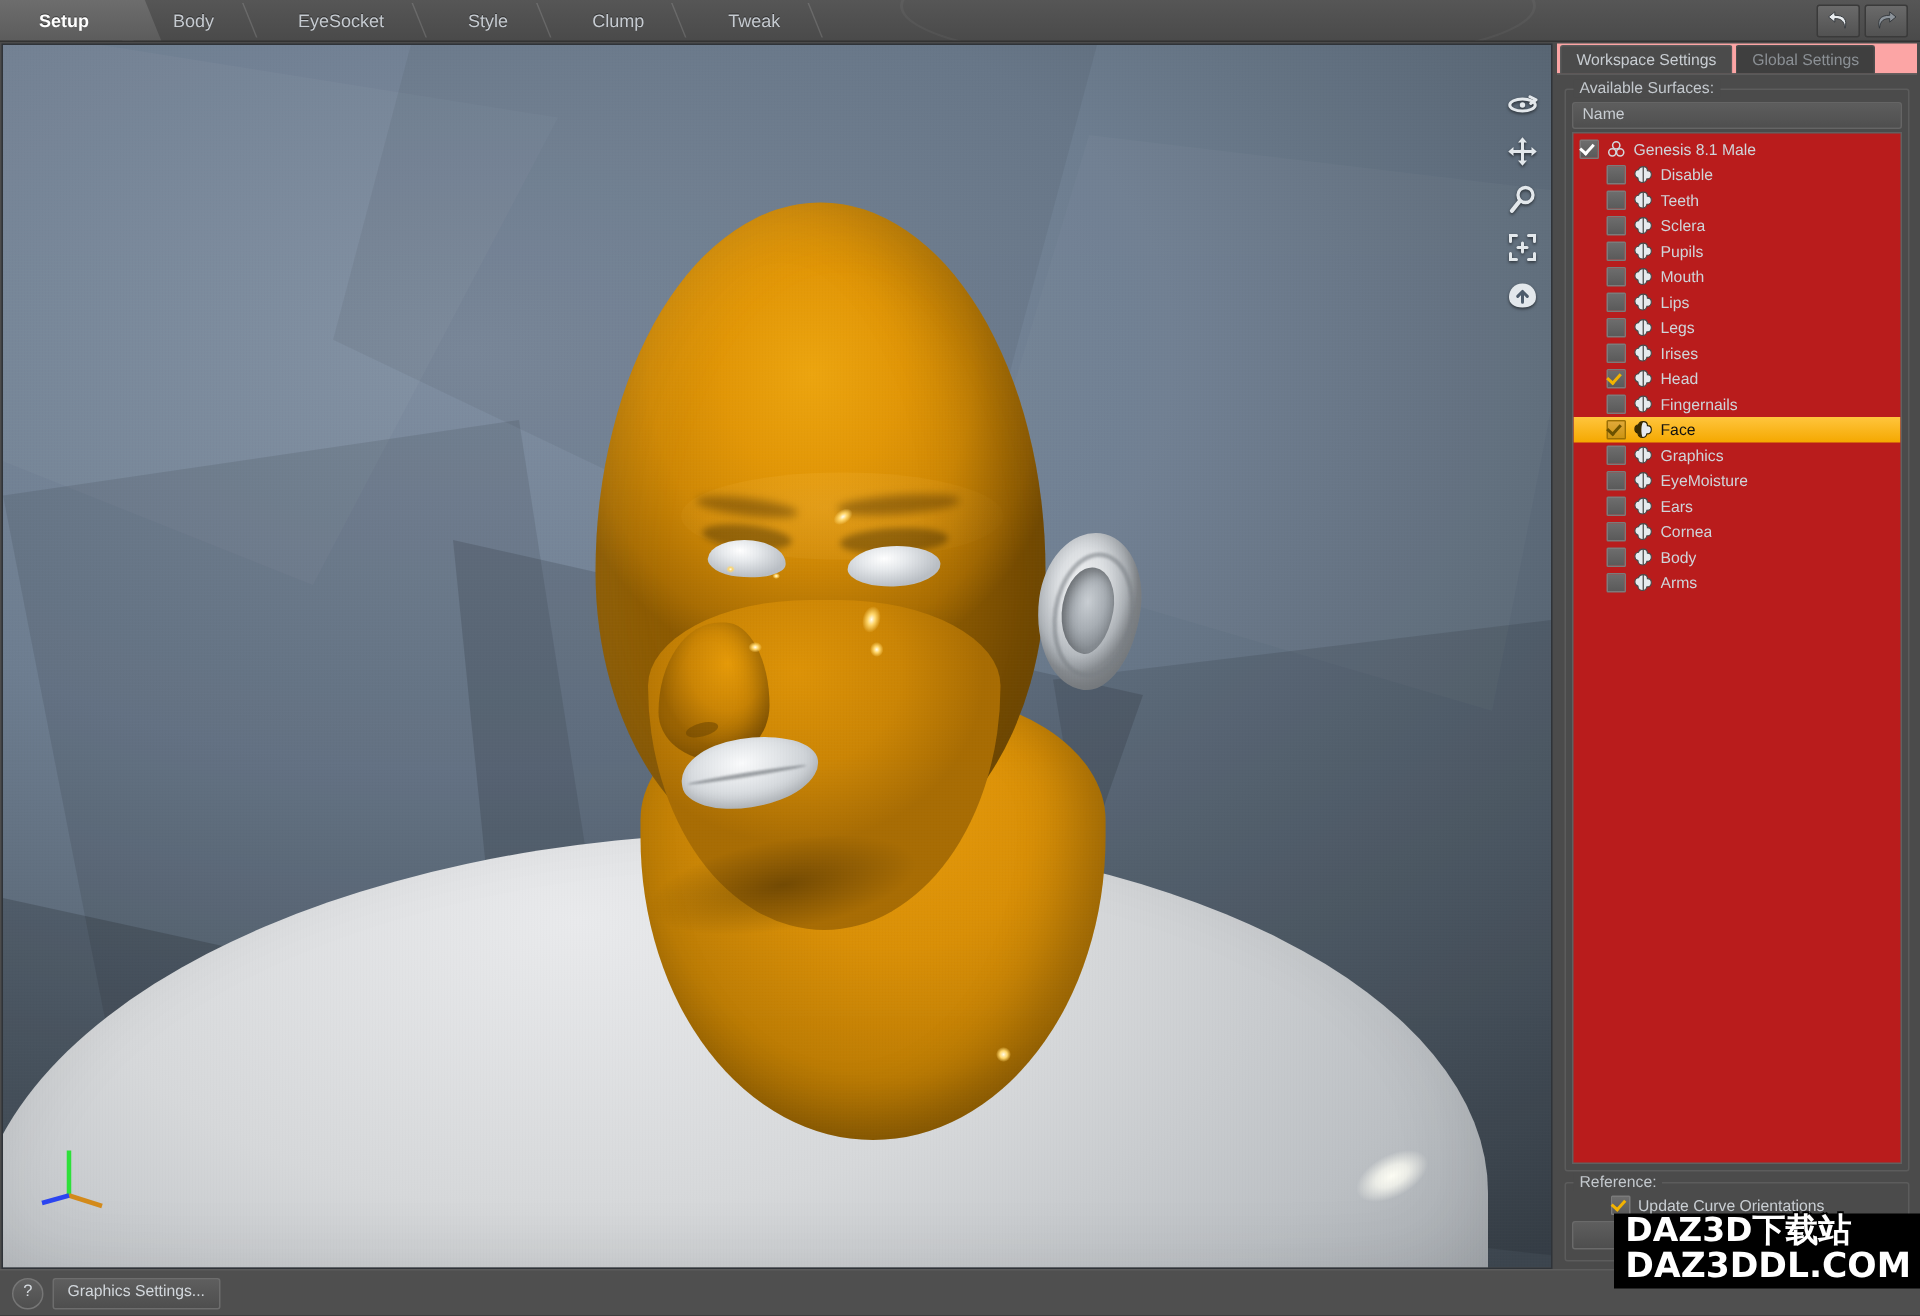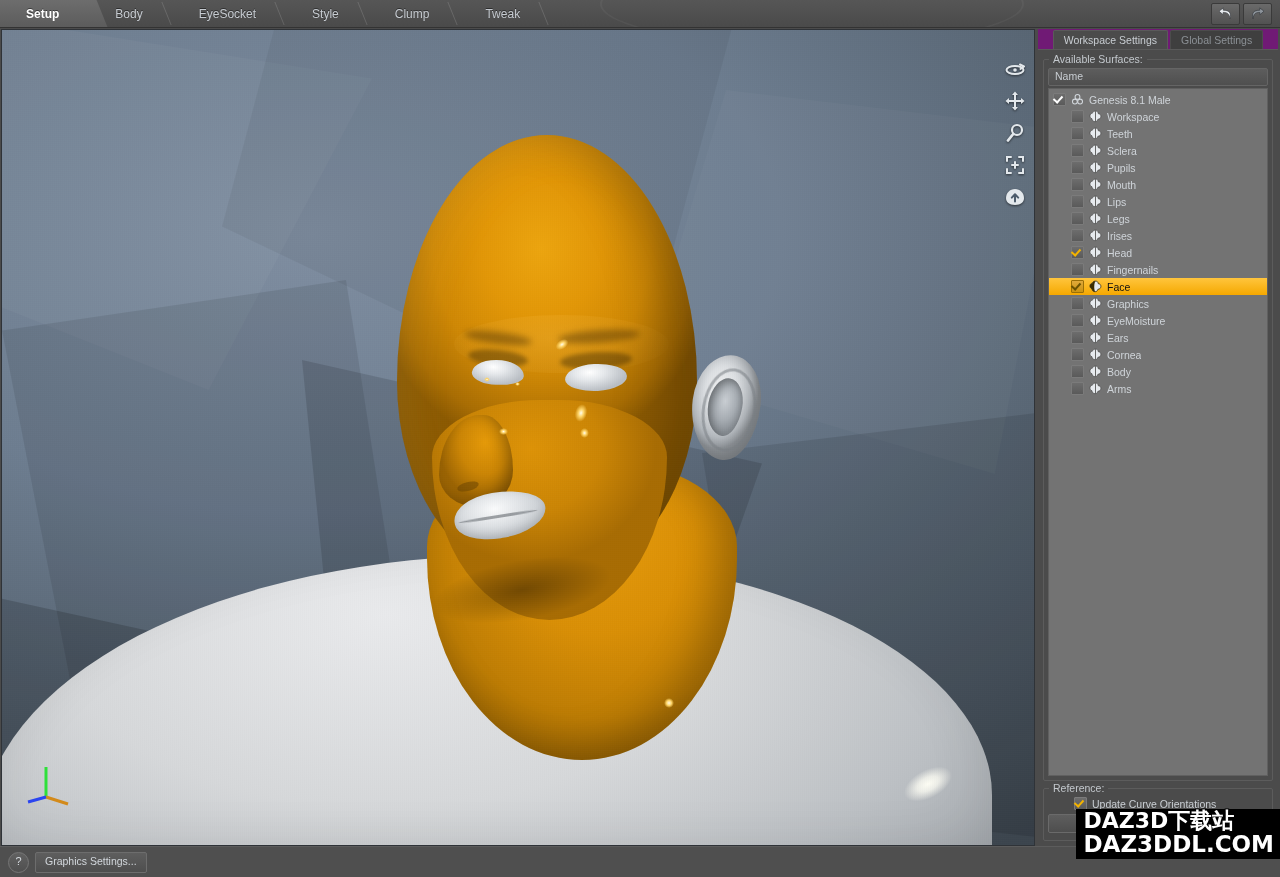--- a/index.html
+++ b/index.html
@@ -347,23 +347,22 @@
   .rightpanel {
     flex: 0 0 240px;
     display: flex; flex-direction: column;
     background: #4b4b4b;
     margin-right: 2px;
     min-height: 0;
   }
   .panel-tabs {
     display: flex; align-items: flex-end;
     height: 20px; flex: 0 0 20px;
-    background: #701a75;
+    background: #fca5a5;
     padding-left: 2px;
-    justify-content: center;
   }
   .ptab {
     height: 18px; line-height: 18px;
     padding: 0 10px;
     font-size: 10.5px;
     color: #c8cdd2;
     background: #4b4b4b;
     border: 1px solid #5a5a5a;
     border-bottom: none;
     border-radius: 2px 2px 0 0;
@@ -404,21 +403,21 @@
     background: linear-gradient(#5d5d5d, #4f4f4f);
     border: 1px solid #656565;
     border-radius: 2px;
     font-size: 10.5px; color: #c8cdd2;
     line-height: 15px; padding-left: 6px;
     margin-bottom: 2px;
     margin-top: 4px;
   }
   .list {
     flex: 1 1 auto;
-    background: #737373;
+    background: #b91c1c;
     border: 1px solid #606060;
     overflow: hidden;
     min-height: 0;
     padding-top: 2px;
   }
   .row {
     display: flex; align-items: center;
     height: 17px;
     padding-left: 4px;
     font-size: 10.5px;
@@ -704,21 +703,21 @@
                     <circle cx="9.8" cy="9.2" r="2.6" fill="none" stroke="#d2d7dc" stroke-width="1.1"></circle>
                   </svg></span>
                 <span class="row-label">Genesis 8.1 Male</span>
               </div>
               <div class="row child">
                 <span class="cbox"></span>
                 <span class="surf-icon"><svg viewBox="0 0 14 14" width="13" height="13" aria-hidden="true">
                     <path d="M7 1.2 C9 1.2 10 2.4 10 4 C11.8 4 12.8 5.2 12.8 6.8 C12.8 8.6 11.6 10 9.6 10 C9.2 11.6 8.2 12.6 6.6 12.6 C4.6 12.6 3.2 11.2 3.2 9.4 C1.8 9 1 7.8 1 6.4 C1 4.8 2 3.6 3.6 3.4 C4 2.2 5.2 1.2 7 1.2 Z" fill="#e6eaee" stroke="#4a4a4a" stroke-width="0.8"></path>
                     <path d="M7 1.3 L7 12.5" stroke="#4a4a4a" stroke-width="0.9" fill="none"></path>
                   </svg></span>
-                <span class="row-label">Workspace</span>
+                <span class="row-label">Disable</span>
               </div>
               <div class="row child">
                 <span class="cbox"></span>
                 <span class="surf-icon"><svg viewBox="0 0 14 14" width="13" height="13" aria-hidden="true">
                     <path d="M7 1.2 C9 1.2 10 2.4 10 4 C11.8 4 12.8 5.2 12.8 6.8 C12.8 8.6 11.6 10 9.6 10 C9.2 11.6 8.2 12.6 6.6 12.6 C4.6 12.6 3.2 11.2 3.2 9.4 C1.8 9 1 7.8 1 6.4 C1 4.8 2 3.6 3.6 3.4 C4 2.2 5.2 1.2 7 1.2 Z" fill="#e6eaee" stroke="#4a4a4a" stroke-width="0.8"></path>
                     <path d="M7 1.3 L7 12.5" stroke="#4a4a4a" stroke-width="0.9" fill="none"></path>
                   </svg></span>
                 <span class="row-label">Teeth</span>
               </div>
               <div class="row child">

